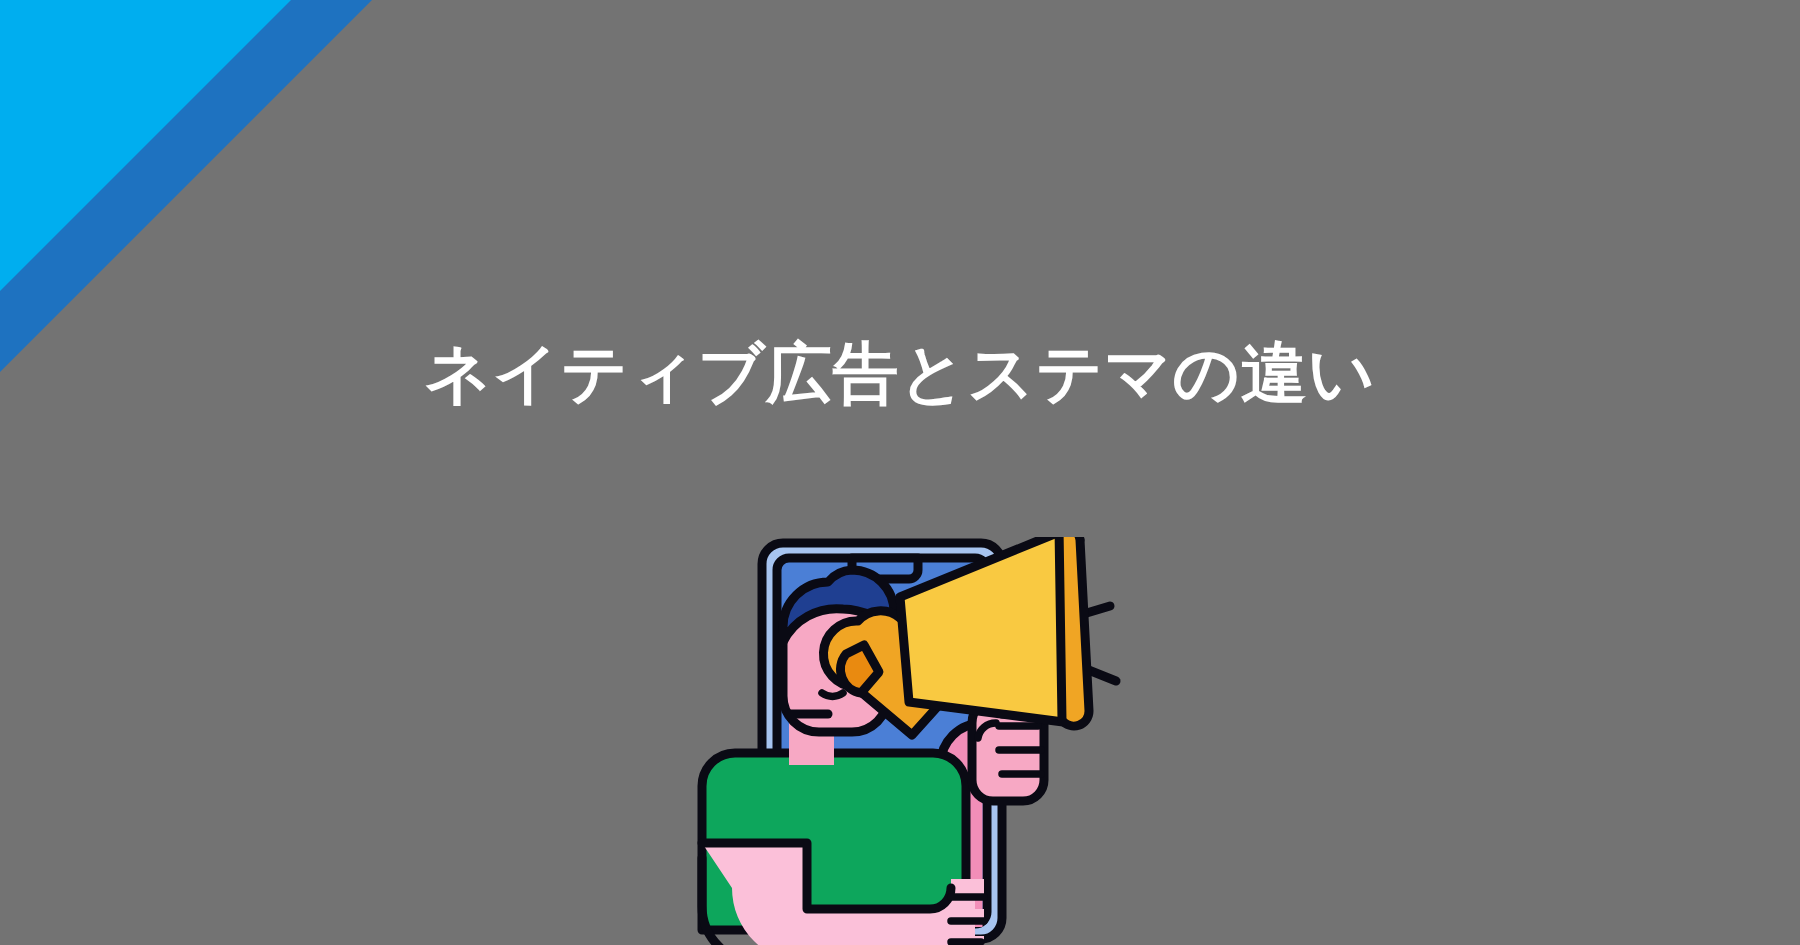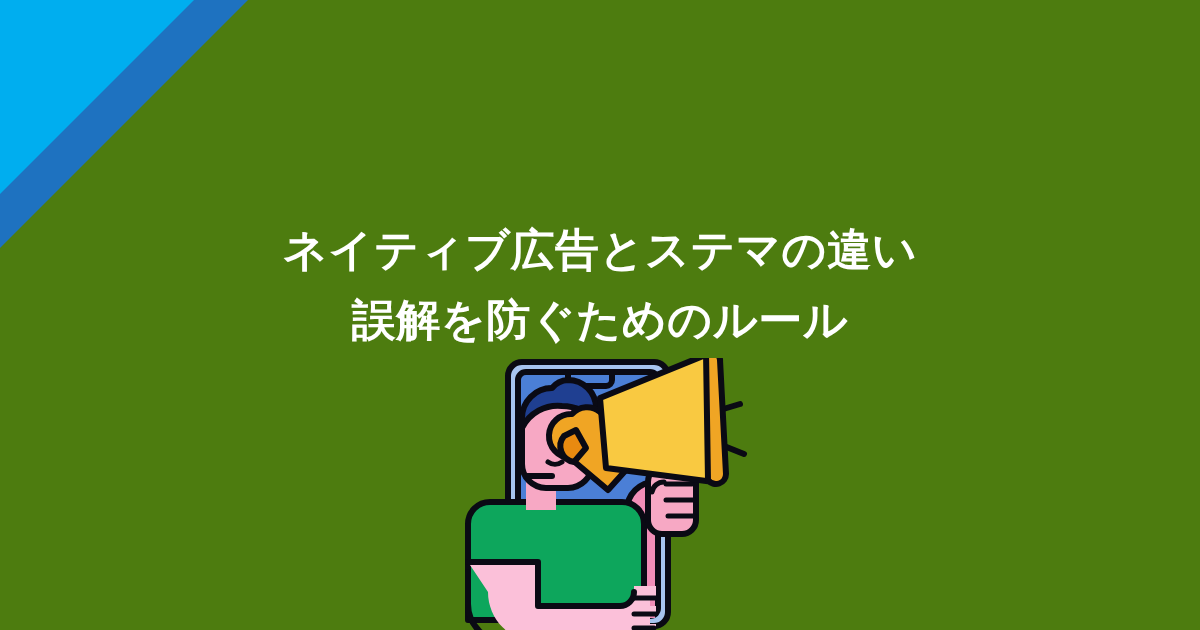--- a/index.html
+++ b/index.html
@@ -59,28 +59,27 @@
     left: 452px;
     top: 358px;
     width: 300px;
     height: 272px;
   }
   .illustration svg { display: block; width: 300px; height: 272px; }
 </style>
 </head>
 <body>
 
-<div id="canvas" style="background: #4d7c0f;">
+<div id="canvas" style="background: #737373;">
 
   <div class="ribbon ribbon-mid"></div>
   <div class="ribbon ribbon-cyan"></div>
 
   <div class="title-block">
     <span class="title-line">ネイティブ広告とステマの違い</span>
-    <span class="title-line">誤解を防ぐためのルール</span>
   </div>
 
   <div class="illustration">
     <svg viewBox="0 0 300 272" xmlns="http://www.w3.org/2000/svg">
       <g fill="none" stroke="#0A0A14" stroke-width="6" stroke-linecap="round" stroke-linejoin="round">
 
         <g>
 
           <path d="M56 18 a14 14 0 0 1 14 -14 h132 a14 14 0 0 1 14 14 v236 a14 14 0 0 1 -14 14 h-132 a14 14 0 0 1 -14 -14 z" fill="#A7C4F0" stroke="none"></path>
 

